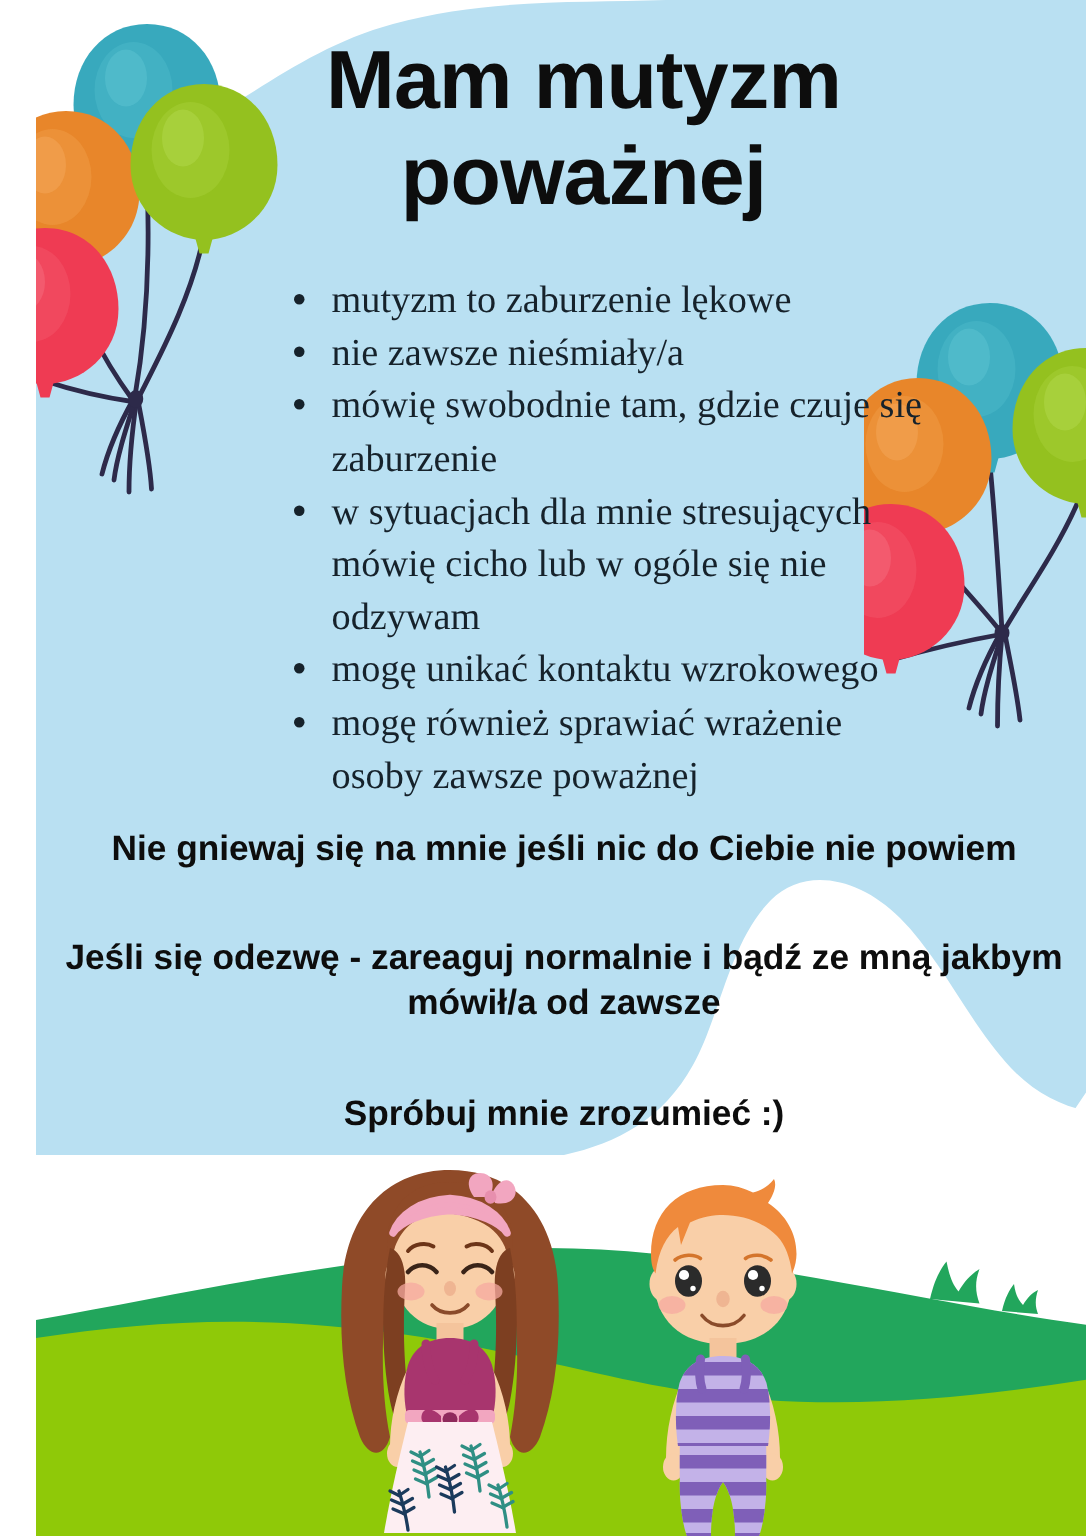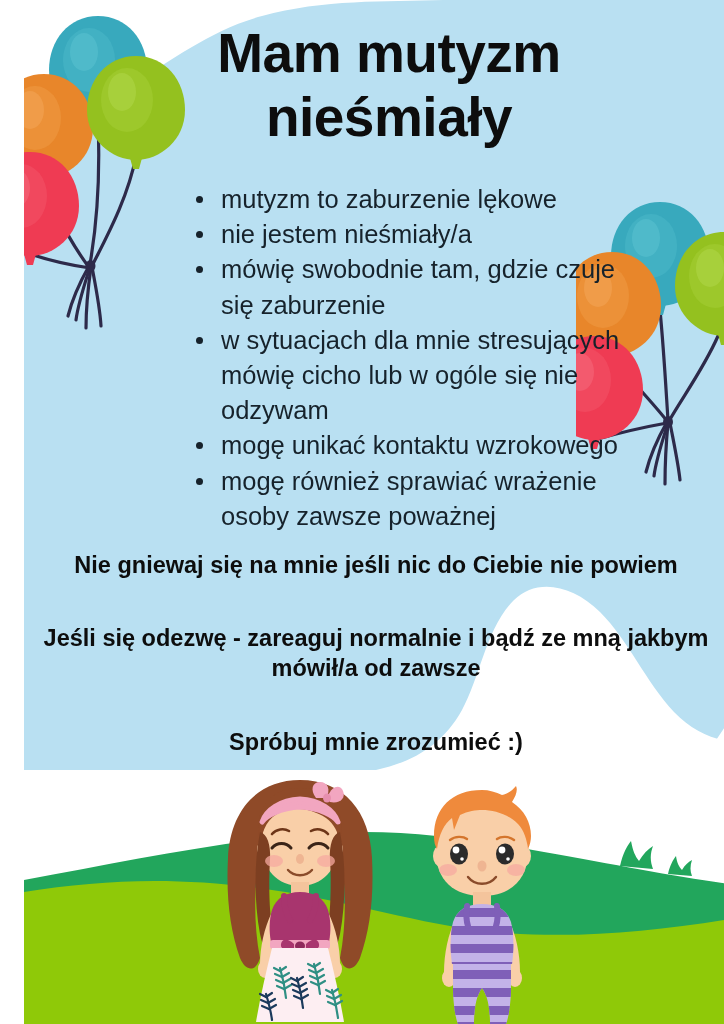--- a/index.html
+++ b/index.html
@@ -38,20 +38,21 @@
     left:170px; top:182px; width:430px;
     z-index:30;
   }
   .bullet-row {
     position:relative;
     padding-left:27px;
     font-size:25.5px;
     line-height:35.2px;
     color:#16222b;
     font-weight:400;
+    font-family:Liberation Serif, serif;
   }
   .bullet-row .dot {
     position:absolute;
     left:2px; top:14px;
     width:7px; height:7px;
     border-radius:50%;
     background:#16222b;
   }
   .messages {
     position:absolute;
@@ -225,31 +226,31 @@
         <path d="M18,196 C47,196 67,220 67,250 C67,280 42,300 18,300 C-6,300 -31,280 -31,250 C-31,220 -11,196 18,196 Z" fill="#ef3b53"></path>
         <ellipse cx="9" cy="240" rx="26" ry="32" fill="#f25468" opacity="0.55"></ellipse>
         <ellipse cx="4" cy="232" rx="14" ry="19" fill="#f56b7d" opacity="0.5"></ellipse>
         <path d="M12,298 L24,298 L21,309 L15,309 Z" fill="#ef3b53"></path>
       </g>
     </svg>
   </div>
 
   <div class="title">
     <div>Mam mutyzm</div>
-    <div>nieśmiały</div>
+    <div>poważnej</div>
   </div>
 
   <div class="bullets">
     <div class="bullet-row">
       <span class="dot"></span>
       <span>mutyzm to zaburzenie lękowe</span>
     </div>
     <div class="bullet-row">
       <span class="dot"></span>
-      <span>nie jestem nieśmiały/a</span>
+      <span>nie zawsze nieśmiały/a</span>
     </div>
     <div class="bullet-row">
       <span class="dot"></span>
       <span>mówię swobodnie tam, gdzie czuje się zaburzenie</span>
     </div>
     <div class="bullet-row">
       <span class="dot"></span>
       <span>w sytuacjach dla mnie stresujących mówię cicho lub w ogóle się nie odzywam</span>
     </div>
     <div class="bullet-row">

